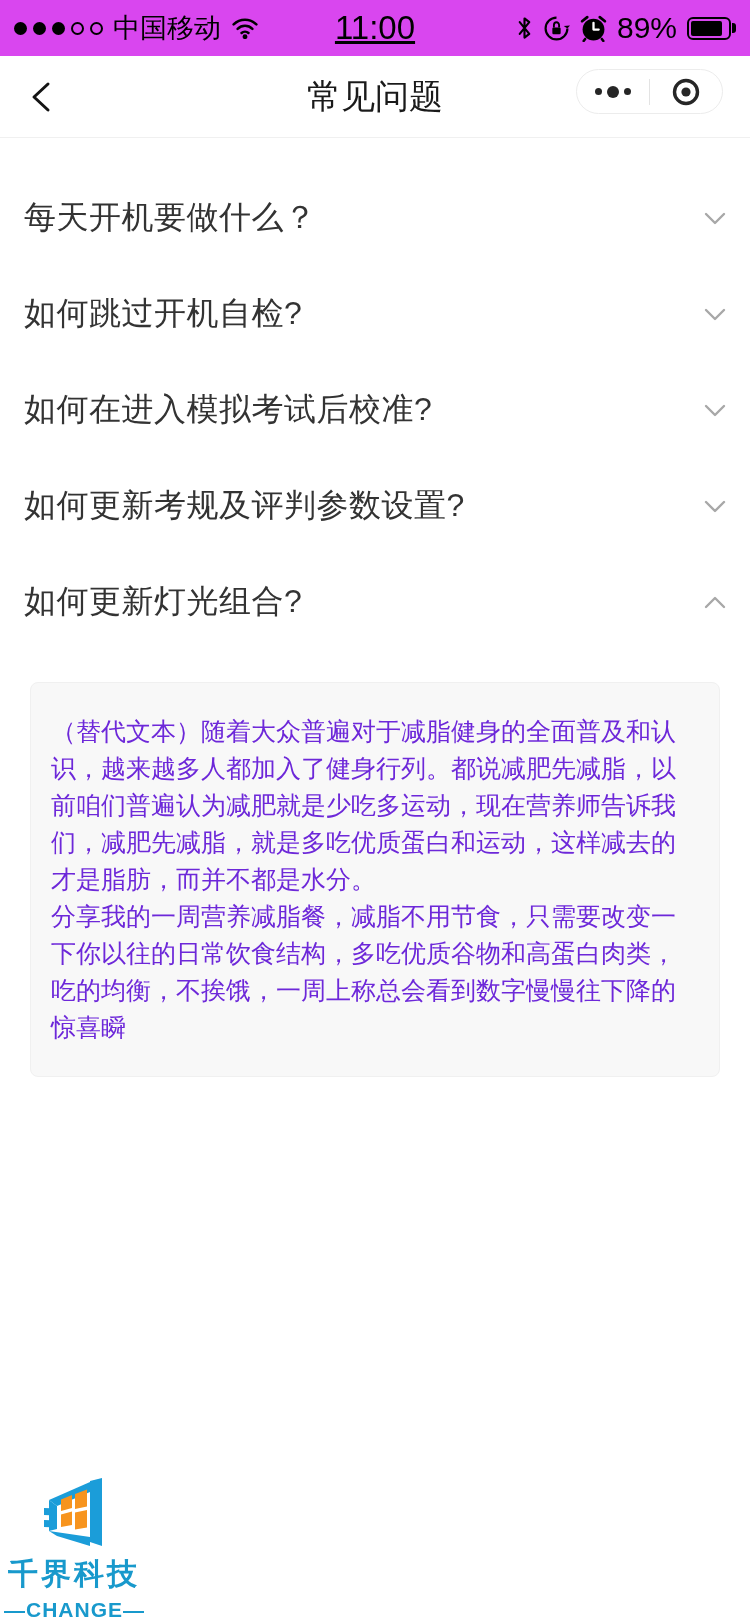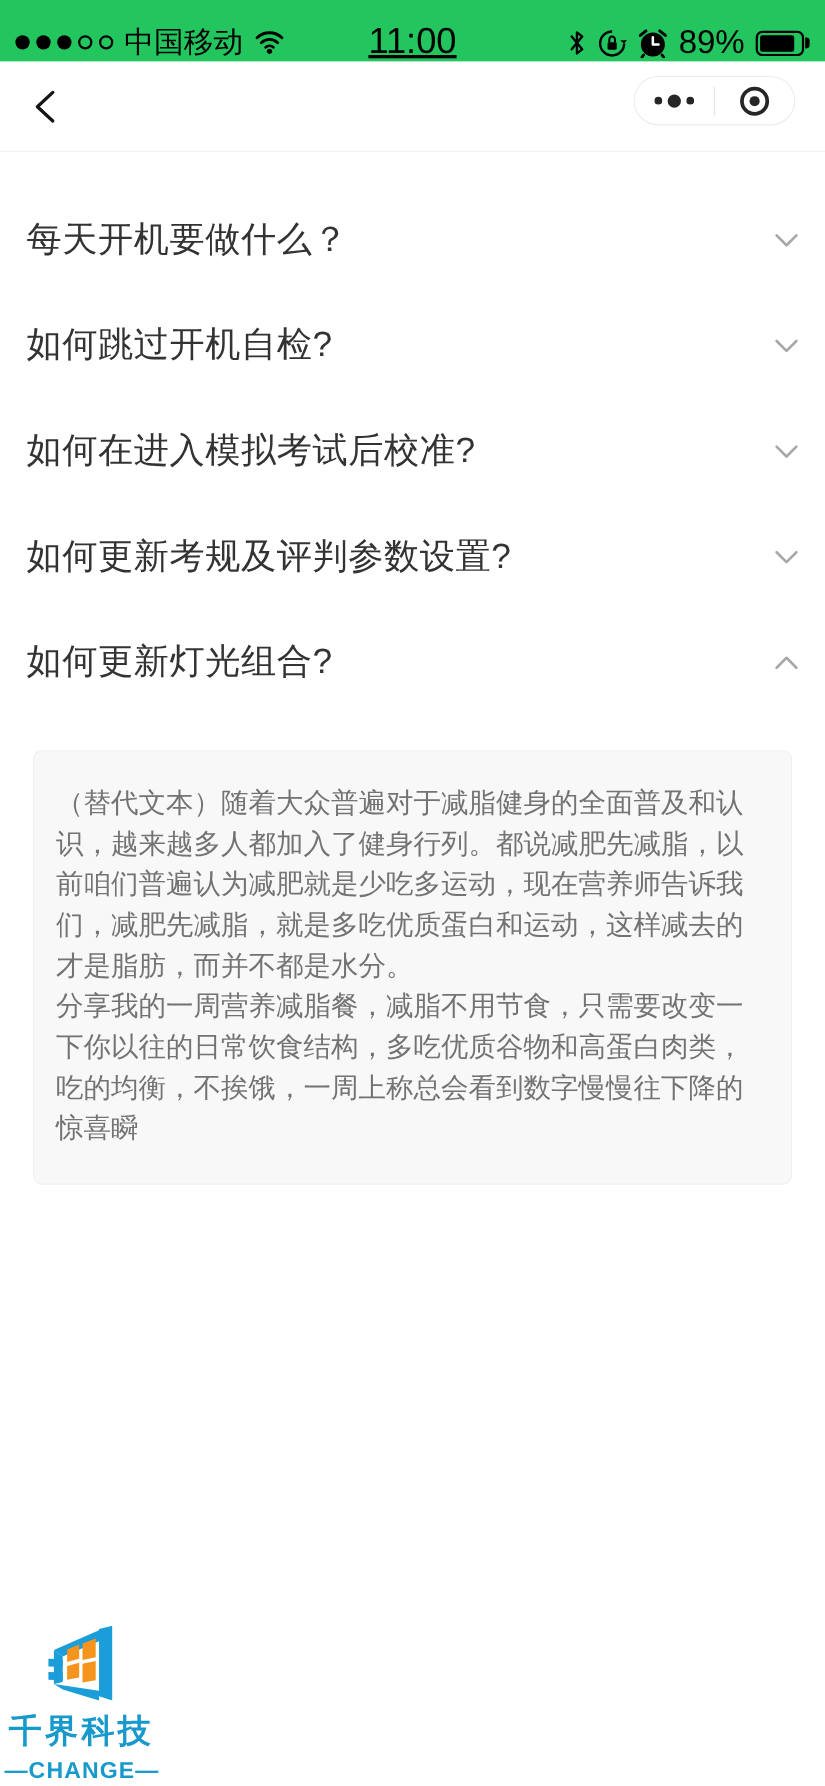--- a/index.html
+++ b/index.html
@@ -7,24 +7,24 @@
     width: 750px; height: 1624px;
     background: #ffffff;
     font-family: "Liberation Sans", "DejaVu Sans", sans-serif;
     color: #333;
     overflow: hidden;
     position: relative;
   }
   
   .status-bar {
     height: 56px;
-    display: flex; align-items: flex-end; justify-content: space-between;
+    display: flex; align-items: center; justify-content: space-between;
     padding: 0 14px;
     position: relative;
-    background: #22c55e;
+    background: #d946ef;
   }
   .sb-left, .sb-right { display: flex; align-items: center; }
   .sb-dots { display: inline-flex; align-items: center; gap: 6px; margin-right: 10px; }
   .sb-dot { width: 13px; height: 13px; border-radius: 50%; }
   .sb-dot.filled { background: #000; }
   .sb-dot.hollow { border: 2px solid #000; }
   .sb-carrier { font-size: 27px; color: #000; margin-right: 10px; }
   .sb-time {
     position: absolute; left: 0; right: 0; text-align: center;
     font-size: 33px; font-weight: 500; color: #000; pointer-events: none; text-decoration: underline;
@@ -76,24 +76,23 @@
   }
   .faq-q { font-size: 32px; font-weight: 500; color: #333; letter-spacing: .5px; }
   .answer-panel {
     margin: 32px 30px 10px 30px;
     background: #f8f8f8;
     border: 1px solid #f0f0f0;
     border-radius: 8px;
     padding: 30px 20px;
     font-size: 25px;
     line-height: 37px;
-    color: #737373;
+    color: #6d28d9;
     word-break: break-all;
     line-break: anywhere;
-    font-family: Liberation Mono, monospace;
   }
   .answer-panel p { margin: 0; }
   
   .footer-logo {
     position: absolute; left: 4px; bottom: 2px;
     width: 140px; text-align: center;
   }
   .footer-logo svg { display: block; margin: 0 auto 8px auto; }
   .logo-cn { font-size: 30px; font-weight: bold; color: #1899cc; letter-spacing: 3px; white-space: nowrap; }
   .logo-en { font-size: 21px; font-weight: bold; color: #1899cc; letter-spacing: 1px; margin-top: 3px; white-space: nowrap; }
@@ -153,20 +152,21 @@
     </span>
   </div>
 </div>
 
 <div class="nav-bar">
   <div class="nav-back">
     <svg width="38" height="40" viewBox="0 0 38 40">
       <polyline points="24,7 10,20 24,33" fill="none" stroke="#141414" stroke-width="3" stroke-linecap="round" stroke-linejoin="round"></polyline>
     </svg>
   </div>
+  <div class="nav-title">常见问题</div>
   <div class="capsule">
     <div class="capsule-half">
       <span class="more-dots">
           <i class="s"></i>
           <i class="l"></i>
           <i class="s"></i>
         </span>
     </div>
     <div class="capsule-divider"></div>
     <div class="capsule-half">

